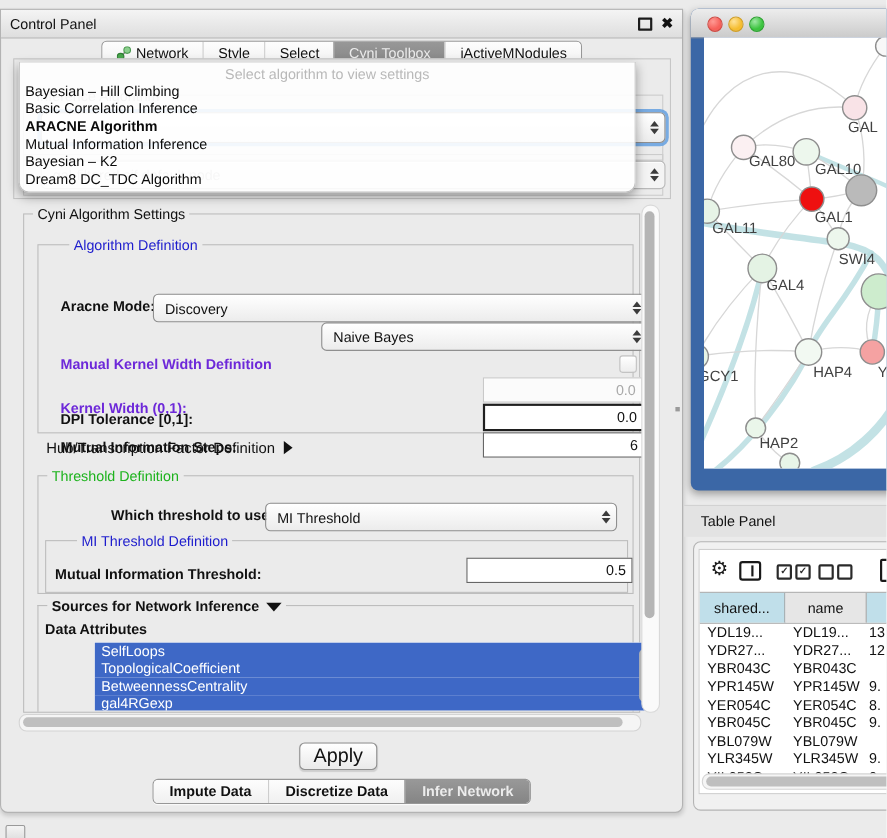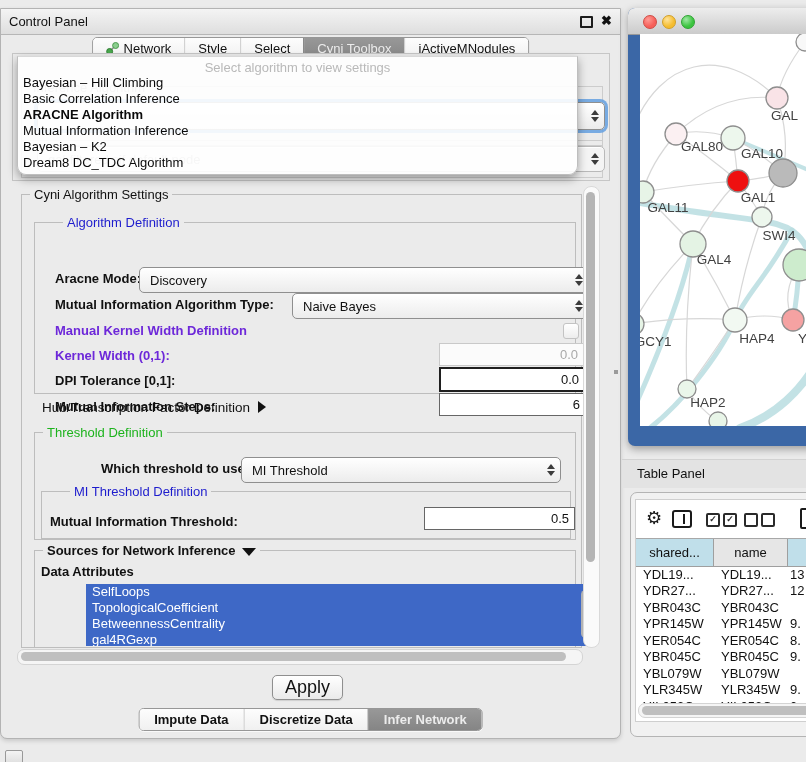--- a/index.html
+++ b/index.html
@@ -186,31 +186,30 @@
       <div class="grp" style="left:12px;top:27px;width:540px;height:170px;">
         <span class="grp-label blue">Algorithm Definition</span>
         <span class="lbl" style="left:20px;top:48px;">Aracne Mode:</span>
         <div class="combo" style="left:104px;top:44px;width:438px;height:24px;">
           <span>Discovery</span>
           <span class="arrows">
               <span class="tri-up"></span>
               <span class="tri-dn"></span>
             </span>
         </div>
-        <span class="lbl" style="left:20px;top:74px;">Mutual Information Algorithm Type:</span>
         <div class="combo" style="left:257px;top:70px;width:285px;height:24px;">
           <span>Naive Bayes</span>
           <span class="arrows">
               <span class="tri-up"></span>
               <span class="tri-dn"></span>
             </span>
         </div>
         <span class="lbl disabled" style="left:20px;top:100px;">Manual Kernel Width Definition</span>
         <span class="checkbox" style="left:528px;top:100px;"></span>
-        <span class="lbl disabled" style="left:20px;top:125px;">Kernel Width (0,1):</span>
+        <span class="lbl disabled" style="left:20px;top:140px;">Kernel Width (0,1):</span>
         <div class="field disabled" style="left:404px;top:120px;width:138px;height:21px;">
           <span>0.0</span>
         </div>
         <span class="lbl" style="left:20px;top:150px;">DPI Tolerance [0,1]:</span>
         <div class="field strong" style="left:404px;top:144px;width:138px;height:21px;">
           <span>0.0</span>
         </div>
         <span class="lbl" style="left:20px;top:176px;">Mutual Information Steps:</span>
         <div class="field" style="left:404px;top:170px;width:140px;height:21px;">
           <span>6</span>

